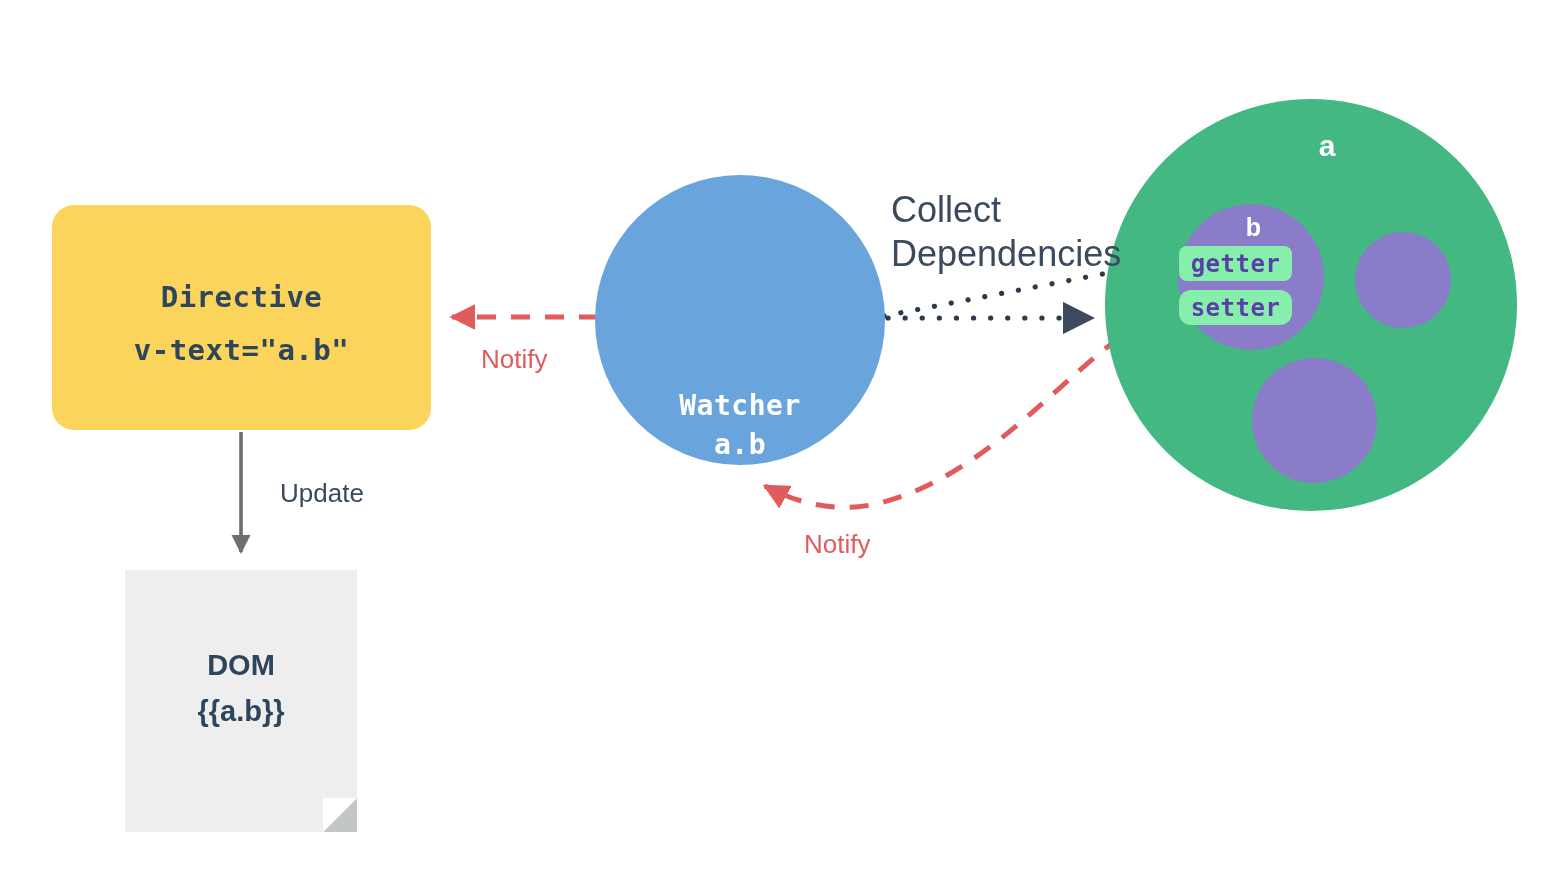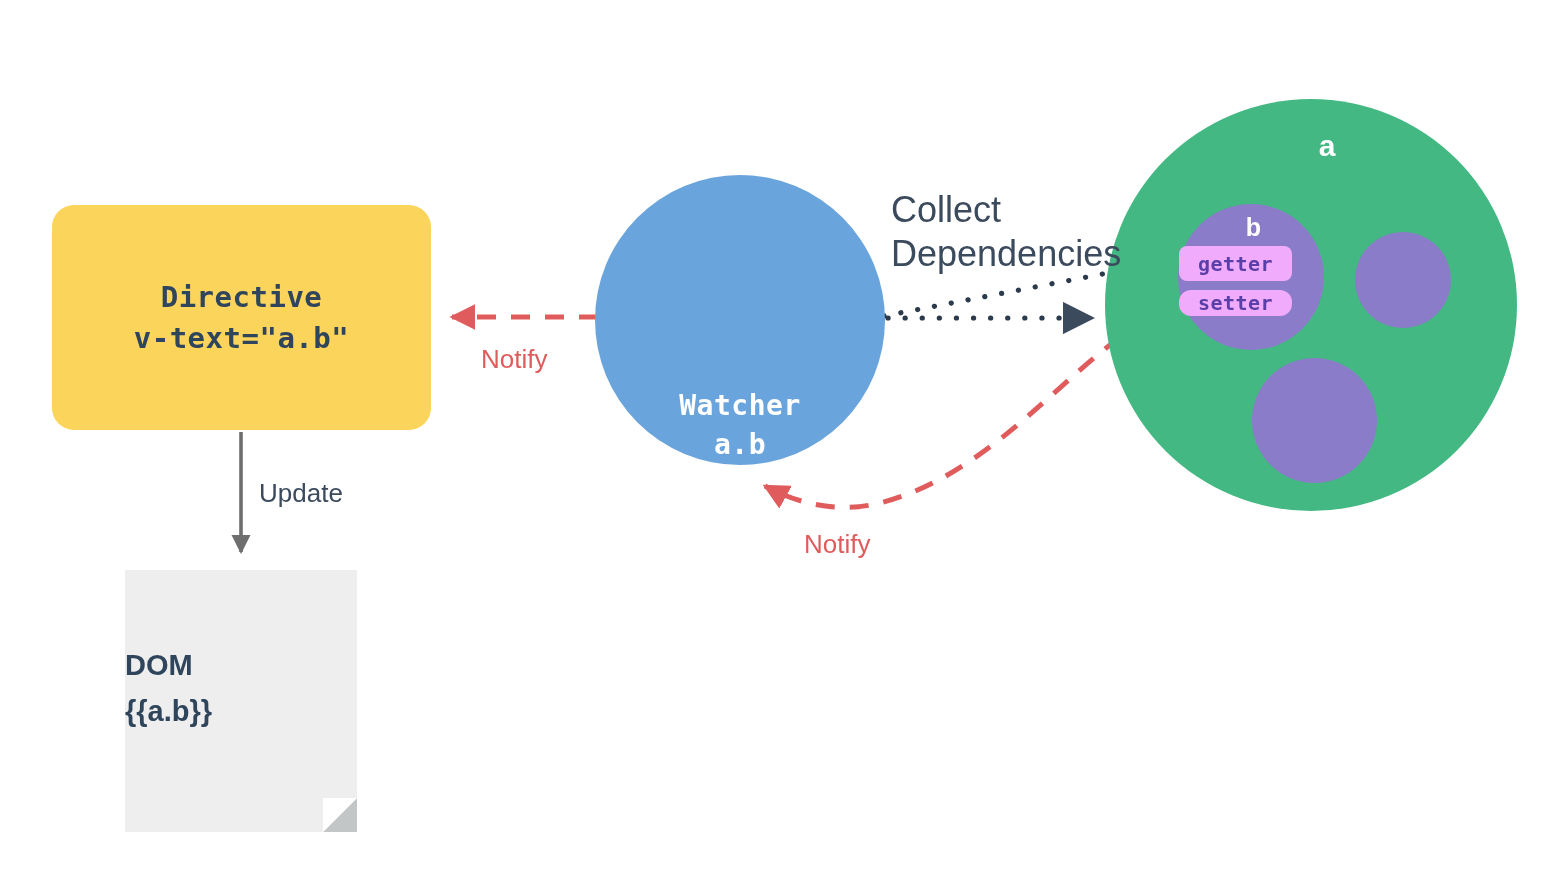--- a/index.html
+++ b/index.html
@@ -41,40 +41,41 @@
     box-sizing: border-box;
   }
   .directive-line {
     font-family: "DejaVu Sans Mono", monospace;
     font-weight: bold;
     font-size: 29px;
     color: #2f455c;
     line-height: 1.38;
     white-space: pre;
     letter-spacing: 0.5px;
+    margin-top: 12px;
   }
 
   
   .dom-note {
     position: absolute;
     left: 125px;
     top: 570px;
     width: 232px;
     height: 262px;
     background: #eeeeee;
   }
   .dom-note-inner {
     position: absolute;
     left: 0;
     top: 0;
     right: 0;
     bottom: 0;
     display: flex;
     flex-direction: column;
-    align-items: flex-start;
+    align-items: center;
     justify-content: center;
     padding-bottom: 26px;
     box-sizing: border-box;
   }
   .dom-line {
     font-family: "Liberation Sans", sans-serif;
     font-weight: bold;
     font-size: 29px;
     color: #2f455c;
     line-height: 1.6;
@@ -183,42 +184,42 @@
     top: 358px;
     width: 125px;
     height: 125px;
     border-radius: 50%;
     background: #8a7cc8;
   }
 
   
   .accessor {
     position: absolute;
-    background: #f0abfc;
+    background: #86efac;
     border-radius: 8px;
     display: flex;
     align-items: center;
     justify-content: center;
     font-family: "DejaVu Sans Mono", monospace;
     font-weight: bold;
-    font-size: 20px;
+    font-size: 24px;
     color: #5b3fa8;
     letter-spacing: 0.5px;
   }
   .accessor-getter {
     left: 1179px;
     top: 246px;
     width: 113px;
     height: 35px;
   }
   .accessor-setter {
     left: 1179px;
     top: 290px;
     width: 113px;
-    height: 26px;
+    height: 35px;
     border-radius: 12px;
   }
 
   
   .edge-label {
     position: absolute;
     font-family: "Liberation Sans", sans-serif;
     white-space: pre;
     line-height: 1.22;
   }
@@ -234,21 +235,21 @@
     font-size: 26px;
     color: #e05c5c;
   }
   .label-notify-2 {
     left: 804px;
     top: 529px;
     font-size: 26px;
     color: #e05c5c;
   }
   .label-update {
-    left: 259px;
+    left: 280px;
     top: 478px;
     font-size: 26px;
     color: #3b4a5c;
   }
 </style>
 </head>
 <body>
 
 <div id="canvas">
 

